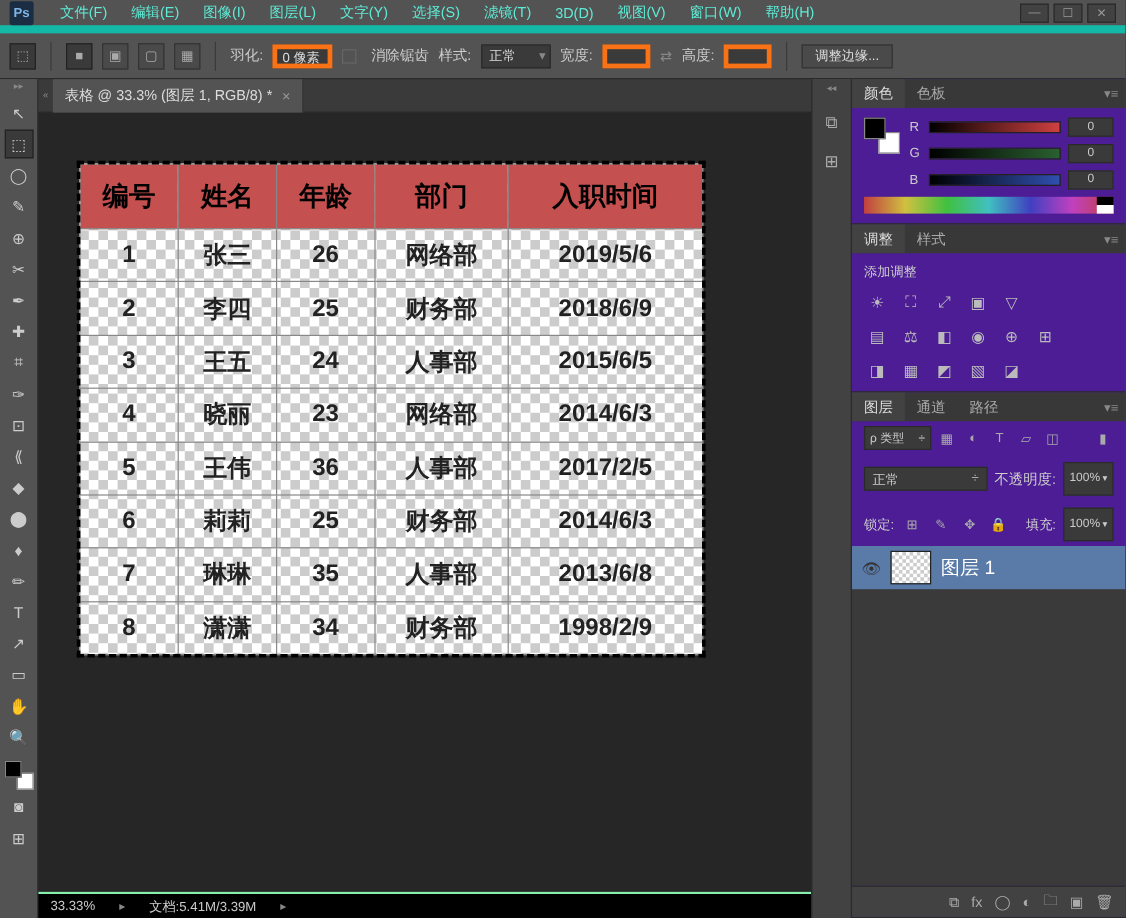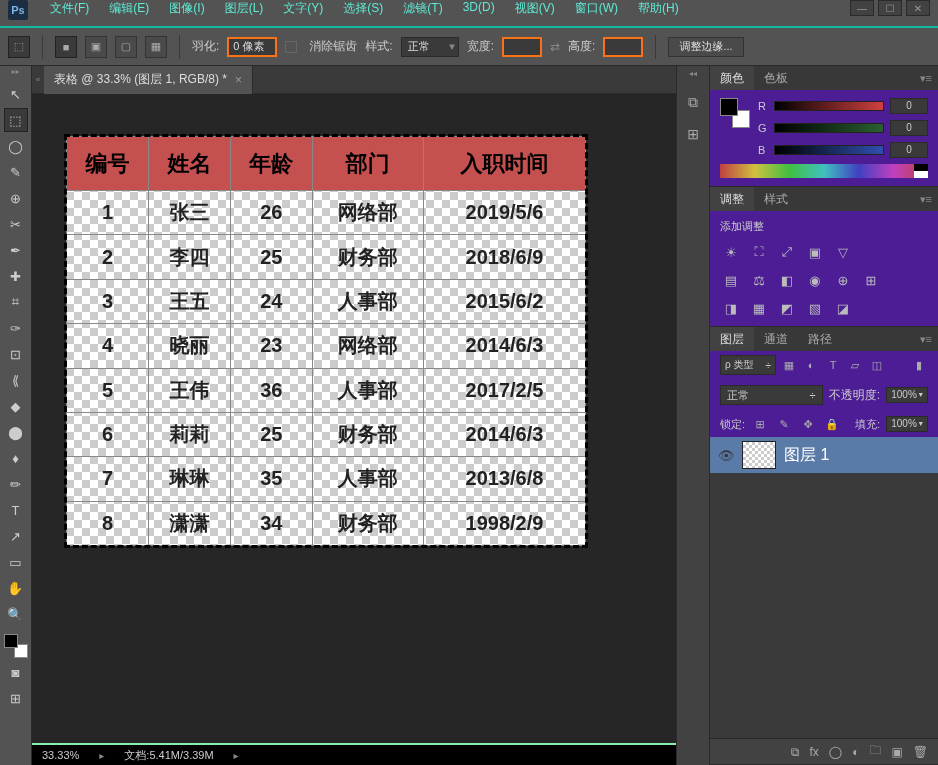--- a/index.html
+++ b/index.html
@@ -1,27 +1,27 @@
 <!DOCTYPE html>
 <html><head>
 <meta charset="utf-8">
 <style>
 *{box-sizing:border-box;margin:0;padding:0;font-family:"Microsoft YaHei","SimSun",sans-serif;user-select:none}
 body{background:#535353;width:938px;height:765px;overflow:hidden;font-size:12px;color:#ccc}
-.menubar{height:28px;background:#535353;display:flex;padding:0 8px;border-bottom:2px solid #14b8a6}
+.menubar{height:28px;background:#535353;display:flex;align-items:center;padding:0 8px;border-bottom:7px solid #14b8a6}
 .ps-logo{width:20px;height:20px;background:#1a2d42;color:#7fb4e8;font-weight:bold;font-size:11px;display:flex;align-items:center;justify-content:center;border-radius:2px;margin-right:12px}
 .menu-item{padding:0 10px;color:#5eead4;cursor:pointer;font-size:12px}
 .window-controls{margin-left:auto;display:flex;gap:4px}
 .win-btn{width:24px;height:16px;background:#424242;border:1px solid #2a2a2a;display:flex;align-items:center;justify-content:center;color:#999;font-size:10px;cursor:pointer}
 .optbar{height:38px;background:#535353;display:flex;align-items:center;padding:0 8px;border-bottom:1px solid #2a2a2a;gap:8px}
 .opt-ico{width:22px;height:22px;border:1px solid #333;background:#4a4a4a;display:flex;align-items:center;justify-content:center;color:#aaa;font-size:11px}
 .opt-ico.active{background:#3a3a3a;border-color:#222}
 .sep{width:1px;height:24px;background:#3a3a3a;margin:0 4px}
 .opt-label{color:#ccc;font-size:12px}
-.opt-input{width:50px;height:20px;background:#3a3a3a;border:2px solid #f97316;color:#ddd;padding:0 4px;font-size:11px}
+.opt-input{width:50px;height:20px;background:#3a3a3a;border:4px solid #f97316;color:#ddd;padding:0 4px;font-size:11px}
 .opt-check{width:12px;height:12px;border:1px solid #666;display:inline-block;vertical-align:middle;margin-right:4px}
 .opt-select{height:20px;background:#3a3a3a;border:1px solid #2a2a2a;color:#ddd;padding:0 14px 0 6px;font-size:11px;display:flex;align-items:center;position:relative}
 .opt-select::after{content:"▾";position:absolute;right:3px;color:#888}
 .opt-btn{height:20px;background:#4a4a4a;border:1px solid #333;color:#ddd;padding:0 10px;font-size:11px;display:flex;align-items:center}
 .main{display:flex;height:calc(100% - 66px)}
 .toolcol{width:32px;background:#535353;border-right:1px solid #2a2a2a;display:flex;flex-direction:column;align-items:center;padding:4px 0;gap:2px}
 .grip{width:20px;height:8px;color:#888;font-size:8px;text-align:center;line-height:4px;margin-bottom:2px}
 .tool{width:24px;height:24px;display:flex;align-items:center;justify-content:center;color:#ccc;cursor:pointer;border:1px solid transparent;font-size:13px}
 .tool.sel{background:#3a3a3a;border:1px solid #222}
 .swatches{margin-top:6px;position:relative;width:24px;height:24px}
@@ -60,21 +60,21 @@
 .slider.r{background:linear-gradient(90deg,#000000,#d04040)}
 .slider.g{background:linear-gradient(90deg,#000000,#2a6030)}
 .slider.b{background:linear-gradient(90deg,#000000,#3050b0)}
 .slider-val{width:38px;height:16px;background:#3a3a3a;border:1px solid #2a2a2a;text-align:center;line-height:14px;font-size:10px}
 .spectrum{height:14px;margin-top:6px;background:linear-gradient(90deg,#c04040,#d0c040,#40c040,#40c0c0,#4040c0,#c040c0,#c04040);position:relative}
 .spectrum::after{content:"";position:absolute;right:0;top:0;width:14px;height:14px;background:linear-gradient(#000 50%,#fff 50%)}
 .adj-row{display:flex;gap:6px;margin-top:8px;flex-wrap:wrap}
 .adj-ico{width:22px;height:20px;display:flex;align-items:center;justify-content:center;color:#bbb;cursor:pointer;font-size:13px}
 .layer-opts{display:flex;align-items:center;gap:6px;padding:6px 10px}
 .layer-opts .sel{flex:1;height:20px;background:#3a3a3a;border:1px solid #2a2a2a;padding:0 6px;display:flex;align-items:center;justify-content:space-between;font-size:11px}
-.mini{width:42px;height:16px;background:#3a3a3a;border:1px solid #2a2a2a;text-align:center;font-size:10px;line-height:16px;display:flex;align-items:center;justify-content:center;gap:2px}
+.mini{width:42px;height:28px;background:#3a3a3a;border:1px solid #2a2a2a;text-align:center;font-size:10px;line-height:16px;display:flex;align-items:center;justify-content:center;gap:2px}
 .layer-filter{display:flex;align-items:center;gap:4px;padding:4px 10px}
 .lf-ico{width:18px;height:18px;display:flex;align-items:center;justify-content:center;color:#aaa;font-size:11px;cursor:pointer}
 .lock-row{display:flex;align-items:center;gap:6px;padding:4px 10px;font-size:11px}
 .layer-list{flex:1;background:#3a3a3a;overflow:auto}
 .layer-item{display:flex;align-items:center;height:36px;background:#5a7aa8;padding:0 8px;gap:8px}
 .eye{width:16px;color:#333;font-size:13px;cursor:pointer}
 .thumb{width:34px;height:28px;background:repeating-conic-gradient(#ccc 0 25%,#fff 0 50%) 0 0/6px 6px;border:1px solid #222}
 .layer-name{color:#fff;font-size:16px}
 .layer-foot{height:26px;background:#424242;display:flex;align-items:center;justify-content:flex-end;gap:10px;padding:0 10px;border-top:1px solid #2a2a2a}
 .lf-btn{color:#aaa;font-size:12px;cursor:pointer}
@@ -161,21 +161,21 @@
                 <td>李四</td>
                 <td>25</td>
                 <td>财务部</td>
                 <td>2018/6/9</td>
               </tr>
               <tr>
                 <td>3</td>
                 <td>王五</td>
                 <td>24</td>
                 <td>人事部</td>
-                <td>2015/6/2</td>
+                <td>2015/6/5</td>
               </tr>
               <tr>
                 <td>4</td>
                 <td>晓丽</td>
                 <td>23</td>
                 <td>网络部</td>
                 <td>2014/6/3</td>
               </tr>
               <tr>
                 <td>5</td>

